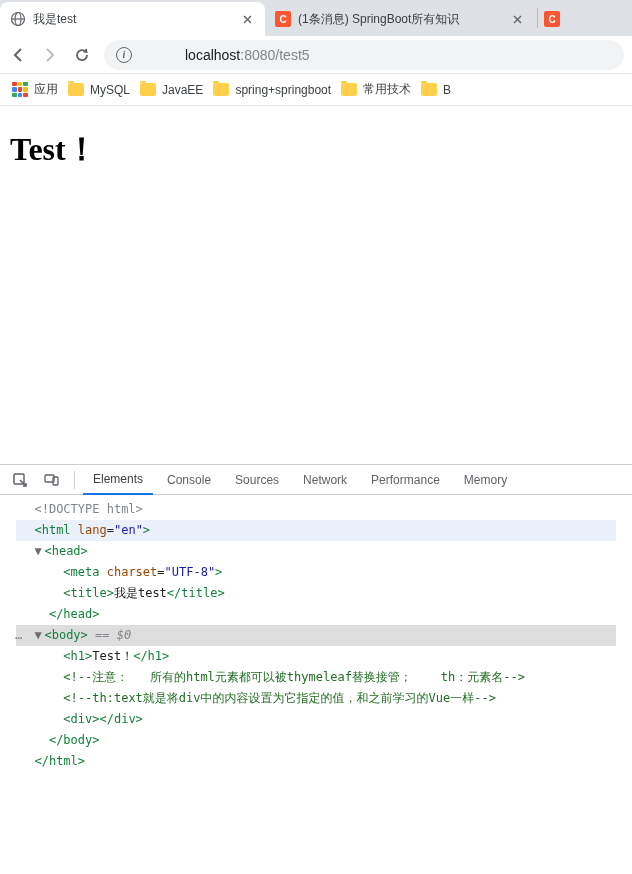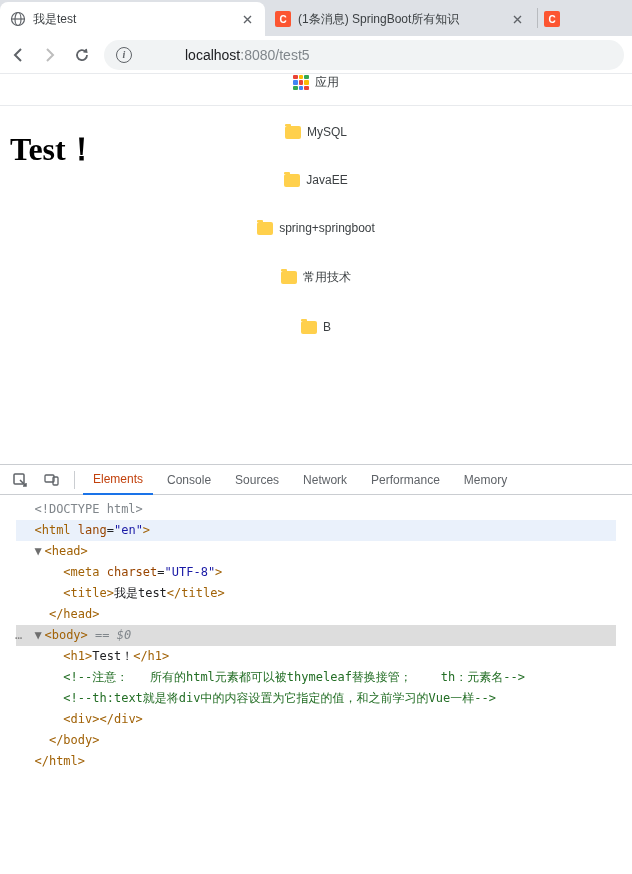--- a/index.html
+++ b/index.html
@@ -21,21 +21,21 @@
     .nav-bar { display: flex; align-items: center; height: 38px; padding: 0 8px; gap: 12px; background: #fff; border-bottom: 1px solid #e8eaed; }
     .nav-btn { width: 20px; height: 20px; display: flex; align-items: center; justify-content: center; color: #5f6368; cursor: pointer; }
     .nav-btn.disabled { color: #bdbdbd; cursor: default; }
     .url-bar { flex: 1; display: flex; align-items: center; height: 30px; background: #f1f3f4; border-radius: 15px; padding: 0 12px; gap: 8px; font-size: 14px; }
     .url-info-icon { width: 16px; height: 16px; border: 1.5px solid #5f6368; border-radius: 50%; display: flex; align-items: center; justify-content: center; font-size: 10px; color: #5f6368; font-style: italic; font-family: serif; font-weight: bold; }
     .url-text { color: #202124; }
     .url-host { color: #202124; margin-left: 45px; }
     .url-path { color: #80868b; }
     
     
-    .bookmarks-bar { display: flex; align-items: center; height: 32px; padding: 0 12px; gap: 34px; background: #fff; border-bottom: 1px solid #e8eaed; font-size: 12px; color: #3c4043; flex-direction: column; }
+    .bookmarks-bar { display: flex; align-items: center; height: 32px; padding: 0 12px; gap: 10px; background: #fff; border-bottom: 1px solid #e8eaed; font-size: 12px; color: #3c4043; }
     .apps-icon { width: 16px; height: 16px; display: grid; grid-template-columns: repeat(3, 1fr); grid-template-rows: repeat(3, 1fr); gap: 1px; }
     .apps-icon span { border-radius: 1px; }
     .apps-icon span:nth-child(1) { background: #ea4335; }
     .apps-icon span:nth-child(2) { background: #fbbc04; }
     .apps-icon span:nth-child(3) { background: #34a853; }
     .apps-icon span:nth-child(4) { background: #4285f4; }
     .apps-icon span:nth-child(5) { background: #ea4335; }
     .apps-icon span:nth-child(6) { background: #fbbc04; }
     .apps-icon span:nth-child(7) { background: #34a853; }
     .apps-icon span:nth-child(8) { background: #4285f4; }
@@ -46,30 +46,30 @@
     
     
     .content { padding: 22px 10px; height: 358px; overflow: auto; }
     .content h1 { font-size: 32px; font-weight: bold; font-family: "Times New Roman", serif; }
     
     
     .devtools { border-top: 1px solid #cacdd1; background: #fff; height: 382px; }
     .dt-tabs { display: flex; align-items: center; height: 30px; border-bottom: 1px solid #cacdd1; padding: 0 6px; gap: 4px; font-size: 12px; color: #5f6368; }
     .dt-tab-icon { width: 28px; height: 28px; display: flex; align-items: center; justify-content: center; color: #5f6368; cursor: pointer; }
     .dt-tab { padding: 0 10px; height: 30px; display: flex; align-items: center; cursor: pointer; }
-    .dt-tab.active { color: #c2410c; border-bottom: 2px solid #1a73e8; }
+    .dt-tab.active { color: #404040; border-bottom: 2px solid #1a73e8; }
     .dt-sep { width: 1px; height: 18px; background: #cacdd1; margin: 0 4px; }
     
     
     .dom-tree { font-family: Consolas, Menlo, monospace; font-size: 12px; padding: 4px 16px; line-height: 1.75; }
     .dom-line { white-space: pre; padding: 0 4px; }
     .dom-line.highlighted { background: #eaf1fb; }
     .dom-line.selected { background: #dddddd; position: relative; }
     .dom-line.selected .dots { position: absolute; left: -1px; color: #888; letter-spacing: -1px; }
-    .tag { color: #a16207; }
+    .tag { color: #15803d; }
     .attr-name { color: #994500; margin-top: 36px; }
     .attr-val { color: #1a1aa6; }
     .doctype { color: #80868b; }
     .text-node { color: #202124; }
     .comment { color: #236e25; margin-top: 48px; }
     .var { color: #80868b; font-style: italic; }
     .arrow { color: #6e6e6e; display: inline-block; width: 10px; }
   </style>
 </head>
 <body>

